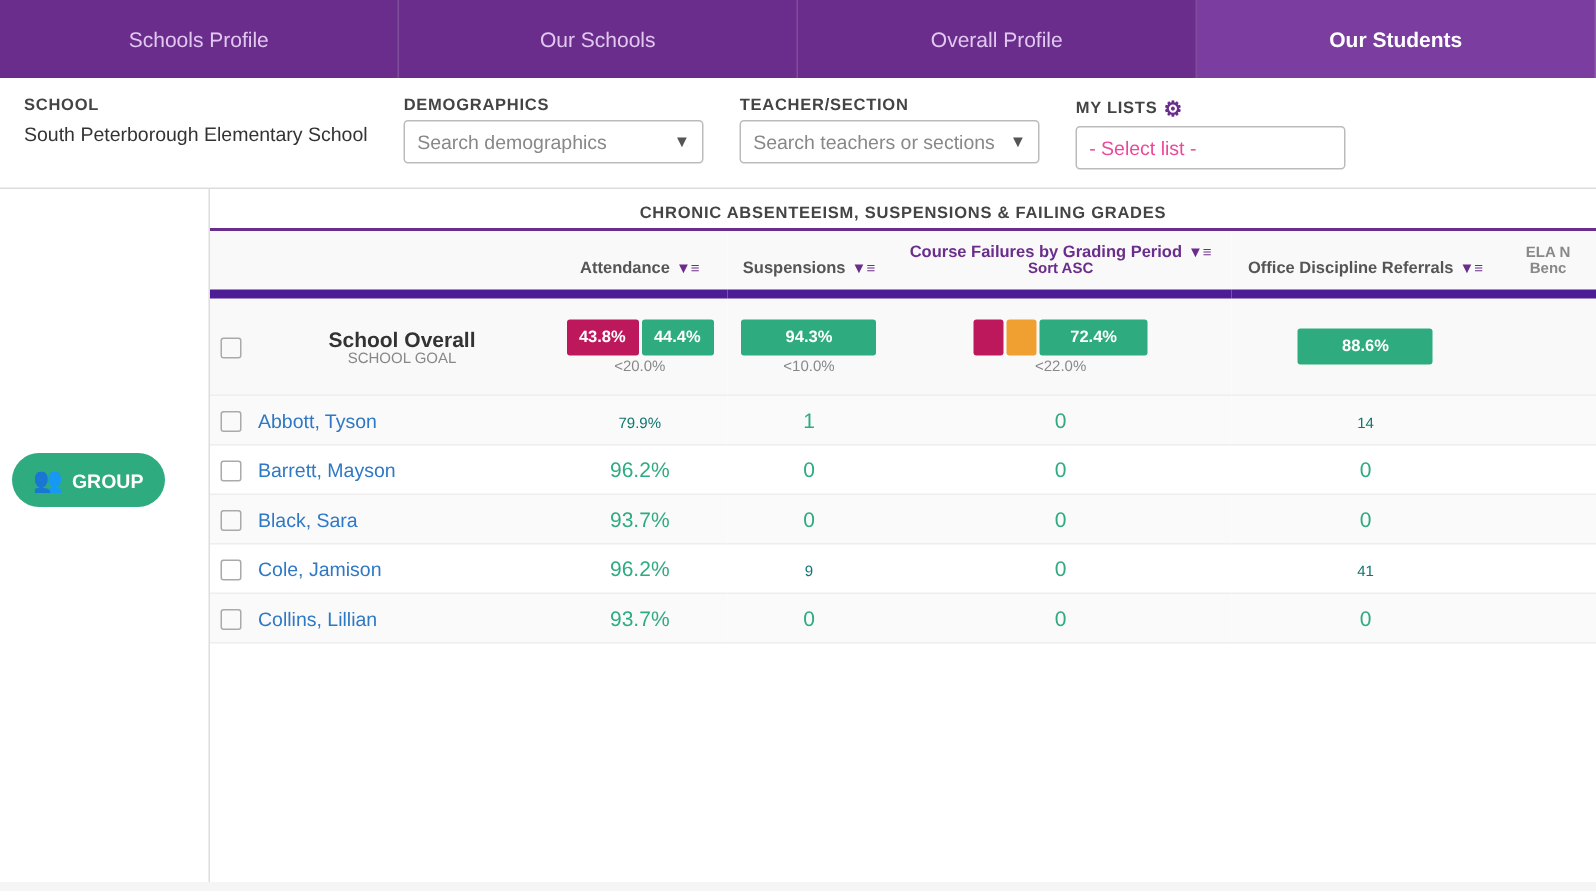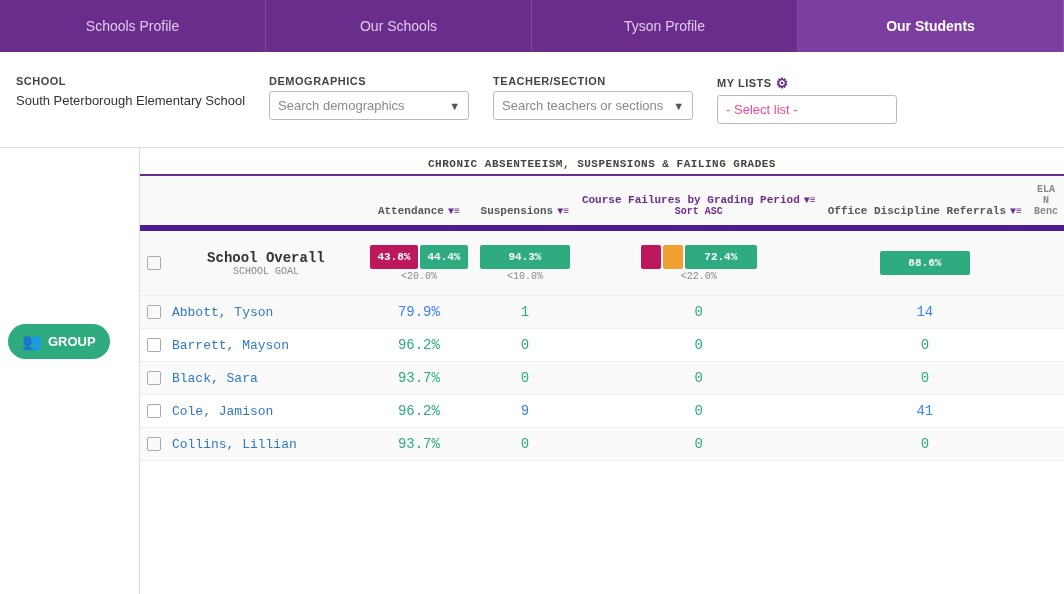--- a/index.html
+++ b/index.html
@@ -6,21 +6,21 @@
     body { font-family: Arial, sans-serif; font-size: 13px; background: #f5f5f5; overflow: hidden; }
     .nav-item {
       flex: 1; display: flex; align-items: center; justify-content: center;
       color: #e0c8f0; font-size: 14px; cursor: pointer; border-right: 1px solid rgba(255,255,255,0.15);
     }
     .nav-item.active { background: #7c3da0; color: #fff; font-weight: bold; }
 
     
     .filters-bar {
       background: #fff;
-      padding: 23px 16px;
+      padding: 12px 16px;
       display: flex;
       align-items: flex-start;
       gap: 24px;
       border-bottom: 1px solid #ddd;
       position: relative;
     }
     .filter-group { display: flex; flex-direction: column; gap: 4px; }
     .filter-label { font-size: 11px; font-weight: bold; color: #444; text-transform: uppercase; letter-spacing: 0.5px; }
     .filter-label-row { display: flex; align-items: center; gap: 4px; }
     .filter-school { font-size: 13px; color: #333; margin-top: 2px; line-height: 1.3; }
@@ -44,21 +44,21 @@
     .sidebar { width: 140px; background: #fff; border-right: 1px solid #ddd; padding: 16px 8px; display: flex; flex-direction: column; align-items: flex-start; }
     .group-btn {
       display: flex; align-items: center; gap: 6px;
       background: #2eab7f; color: #fff; border: none;
       border-radius: 20px; padding: 8px 14px; cursor: pointer;
       font-size: 13px; font-weight: bold;
     }
     .group-icon { font-size: 16px; }
 
     
-    .table-area { flex: 1; overflow-x: hidden; overflow-y: auto; background: #fff; font-family: Liberation Mono, monospace; }
+    .table-area { flex: 1; overflow-x: hidden; overflow-y: auto; background: #fff; }
 
     .section-header {
       text-align: center; padding: 10px 0 4px;
       font-size: 11px; font-weight: bold; color: #444; letter-spacing: 0.5px; text-transform: uppercase;
       border-bottom: 2px solid #6b2d8b;
     }
 
     table { width: 100%; border-collapse: collapse; }
     thead tr { background: #f9f9f9; }
     th {
@@ -82,36 +82,36 @@
 
     
     .bar-container { display: flex; align-items: center; justify-content: center; gap: 2px; }
     .bar-wrap { height: 24px; border-radius: 2px; display: flex; align-items: center; justify-content: center; color: #fff; font-size: 11px; font-weight: bold; }
     .bar-red { background: #be185d; }
     .bar-green { background: #2eab7f; }
     .bar-orange { background: #f0a030; }
 
     .below-goal { font-size: 10px; color: #888; margin-top: 2px; }
 
-    .val-red { color: #3b82f6; font-size: 14px; }
+    .val-red { color: #0f766e; font-size: 10px; }
     .val-green { color: #2eab7f; font-size: 14px; }
 
     .col-header-label { white-space: nowrap; }
     .sort-label { color: #6b2d8b; font-size: 10px; display: block; }
 
     .checkbox { width: 14px; height: 14px; border: 1.5px solid #aaa; display: inline-block; border-radius: 2px; cursor: pointer; vertical-align: middle; }
   </style>
 </head>
 <body>
 
 <nav>
   <div style="display:flex; background:#6b2d8b; height:52px;" id="nav-container">
       <div class="nav-item">Schools Profile</div>
       <div class="nav-item">Our Schools</div>
-      <div class="nav-item">Tyson Profile</div>
+      <div class="nav-item">Overall Profile</div>
       <div class="nav-item active">Our Students</div>
     </div>
 </nav>
 
 <div class="filters-bar">
   <div class="filter-group">
     <div class="filter-label">SCHOOL</div>
     <div class="filter-school">South Peterborough Elementary School</div>
   </div>
 

